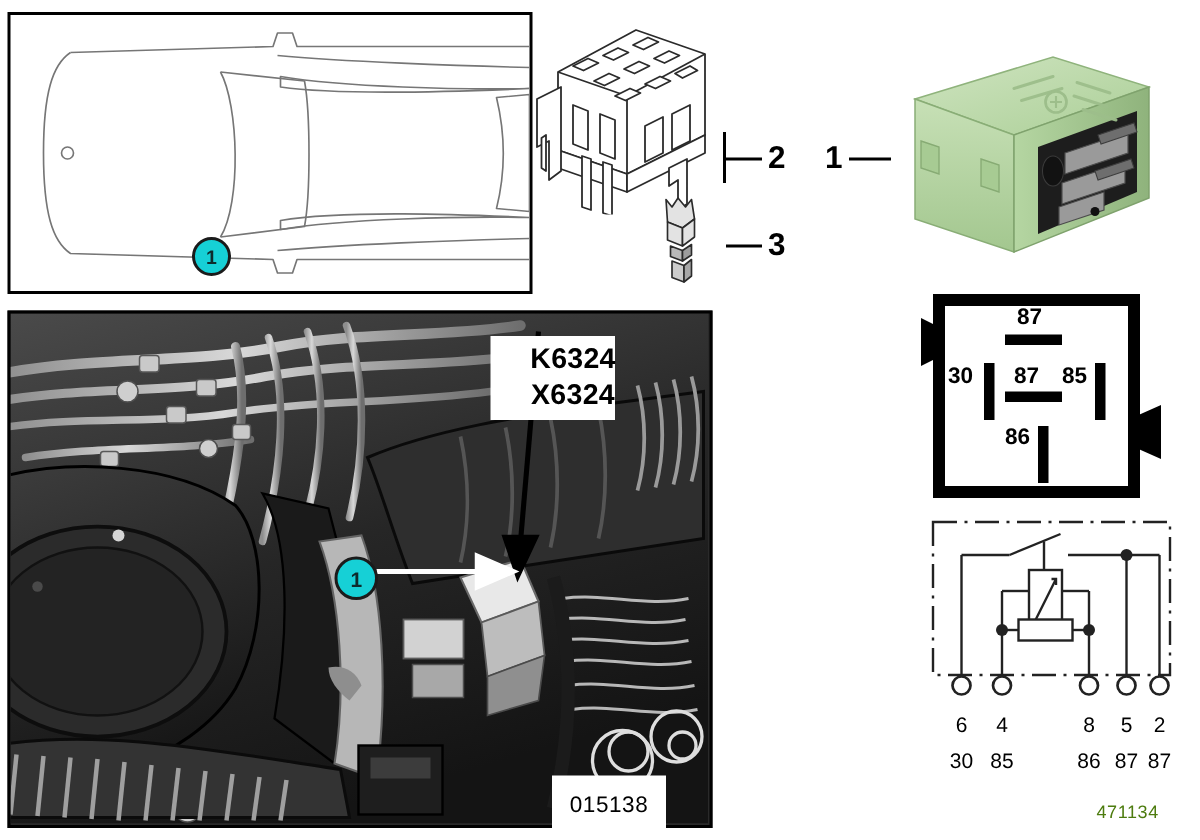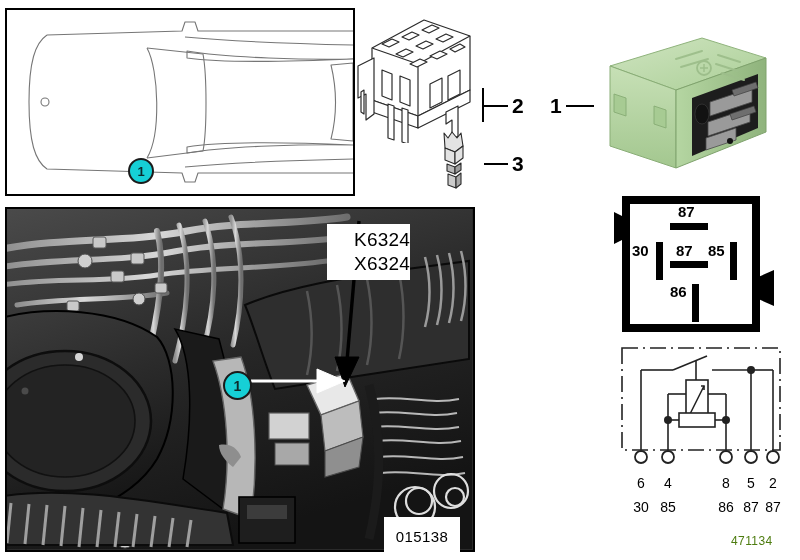--- a/index.html
+++ b/index.html
@@ -47,24 +47,24 @@
   .term-lbl{position:absolute;font-size:14px;color:#000;line-height:1;text-align:center;width:22px;}
 
   
   #photo-frame{left:5px;top:207px;width:470px;height:345px;
                border:2.5px solid #000;box-sizing:border-box;overflow:hidden;background:#2a2a2a;}
   #photo-svg{position:absolute;left:0;top:0;}
 
   
   #kx-label{left:327px;top:224px;width:83px;height:56px;background:#fff;
             display:flex;flex-direction:column;align-items:center;justify-content:center;}
-  #kx-label span{font-weight:normal;font-size:19px;letter-spacing:.2px;line-height:1.28;margin-left:27px;}
-
-  
-  #photo-id{left:384px;top:517px;width:76px;height:38px;background:#fff;
+  #kx-label span{font-weight:bold;font-size:19px;letter-spacing:.2px;line-height:1.28;margin-left:27px;}
+
+  
+  #photo-id{left:368px;top:517px;width:76px;height:38px;background:#fff;
             display:flex;align-items:center;justify-content:center;
             font-size:15px;letter-spacing:.4px;}
 
   
   #ref-num{left:731px;top:534px;font-size:12px;color:#4d7c0f;letter-spacing:.4px;}
 </style>
 </head>
 <body>
 
 <div class="abs" id="car-panel">

